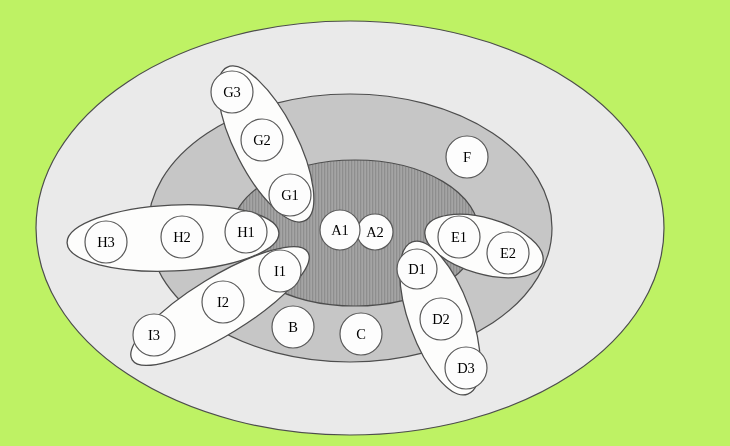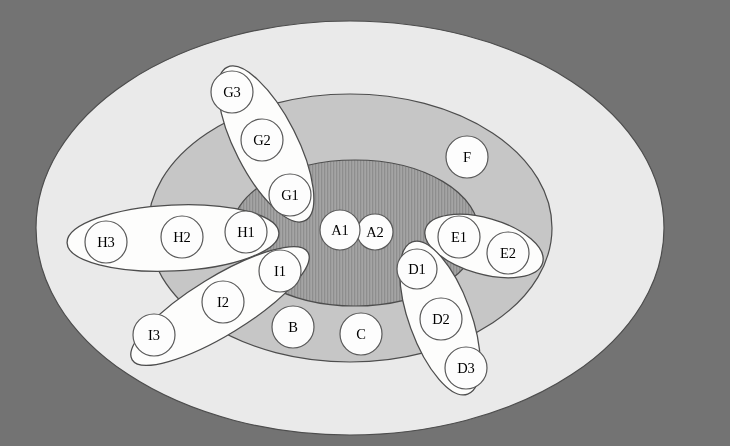--- a/index.html
+++ b/index.html
@@ -5,21 +5,21 @@
   html, body {
     margin: 0;
     padding: 0;
     background: #fbfbf7;
     font-family: "Liberation Serif", "DejaVu Serif", serif;
   }
   .canvas {
     position: relative;
     width: 730px;
     height: 446px;
-    background: #737373;
+    background: #bef264;
     overflow: hidden;
     text-decoration: underline;
   }
   svg { display: block; }
   text {
     font-family: "Liberation Serif", "DejaVu Serif", serif;
     fill: #000;
   }
 </style>
 </head>

